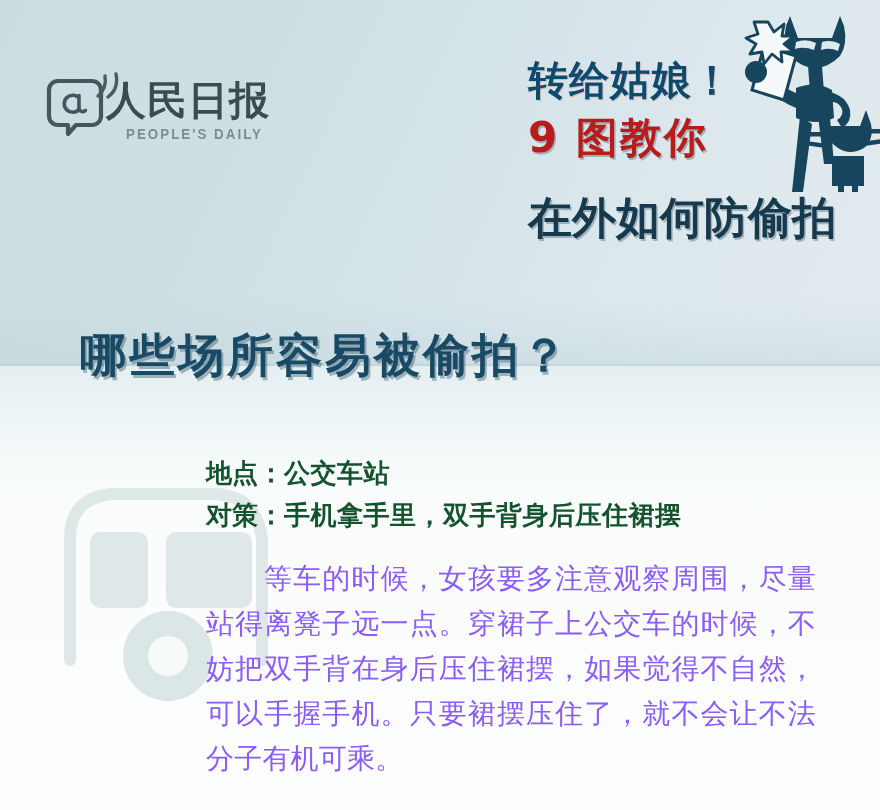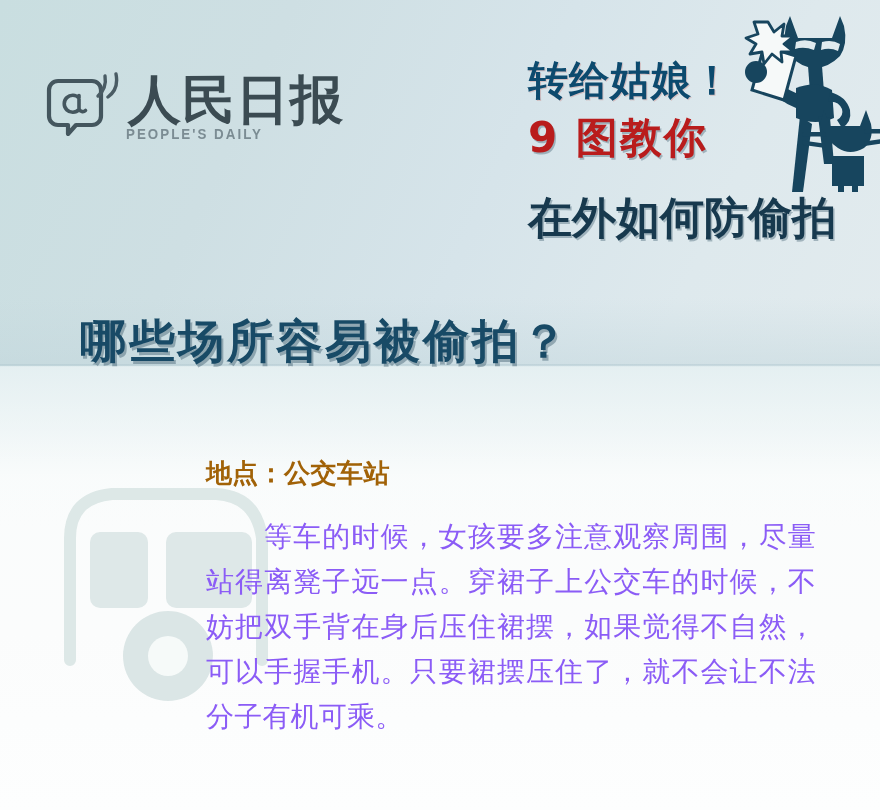--- a/index.html
+++ b/index.html
@@ -58,22 +58,22 @@
     left: 46px; top: 72px;
     width: 215px; height: 82px;
   }
   .logo-bubble {
     position: absolute;
     left: 0; top: 6px;
     width: 58px; height: 58px;
   }
   .logo-cn {
     position: absolute;
-    left: 82px; top: 6px;
-    font-size: 53px;
+    left: 60px; top: 6px;
+    font-size: 40px;
     font-weight: bold;
     color: #3b4b52;
     letter-spacing: 1px;
     line-height: 44px;
     white-space: nowrap;
     font-family: "DejaVu Sans", "Liberation Sans", sans-serif;
   }
   .logo-en {
     position: absolute;
     left: 80px; top: 54px;
@@ -129,21 +129,21 @@
   
   .illus {
     position: absolute;
     left: 724px; top: 14px;
     width: 156px; height: 190px;
   }
 
   
   .section-title {
     position: absolute;
-    left: 80px; top: 311px;
+    left: 80px; top: 325px;
     font-size: 46px;
     font-weight: bold;
     color: #184a66;
     letter-spacing: 3px;
     text-shadow: 2px 2.5px 0 rgba(25,60,80,0.35);
     font-family: "DejaVu Sans", "Liberation Sans", sans-serif;
     white-space: nowrap;
   }
 
   
@@ -156,21 +156,21 @@
 
   
   .content {
     position: absolute;
     left: 206px; top: 452px;
     width: 610px;
   }
   .kv-line {
     font-size: 26px;
     font-weight: bold;
-    color: #a16207;
+    color: #14532d;
     line-height: 42px;
     white-space: nowrap;
     font-family: "DejaVu Sans", "Liberation Sans", sans-serif;
   }
   .kv-label { letter-spacing: 0px; }
   .kv-value { letter-spacing: 0.5px; }
 
   .paragraph {
     margin-top: 20px;
     font-size: 28px;
@@ -267,16 +267,19 @@
       </g>
       <circle cx="120" cy="196" r="45" fill="#dae5e5"></circle>
       <circle cx="120" cy="196" r="20" fill="#f6faf9"></circle>
     </svg>
   </div>
 
   <div class="content">
     <div class="kv-line">
       <span class="kv-label">地点：</span><span class="kv-value">公交车站</span>
     </div>
+    <div class="kv-line">
+      <span class="kv-label">对策：</span><span class="kv-value">手机拿手里，双手背身后压住裙摆</span>
+    </div>
     <div class="paragraph">等车的时候，女孩要多注意观察周围，尽量站得离凳子远一点。穿裙子上公交车的时候，不妨把双手背在身后压住裙摆，如果觉得不自然，可以手握手机。只要裙摆压住了，就不会让不法分子有机可乘。</div>
   </div>
 
 </div>
 
 </body></html>

